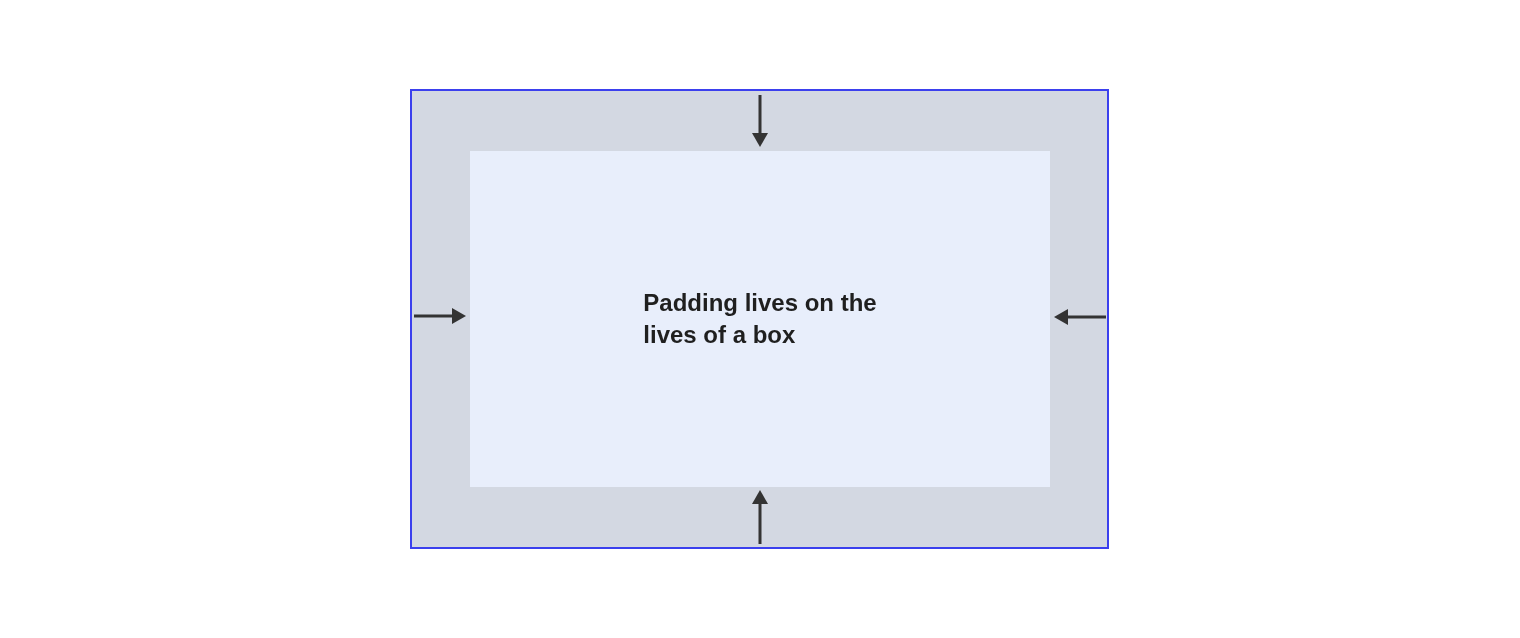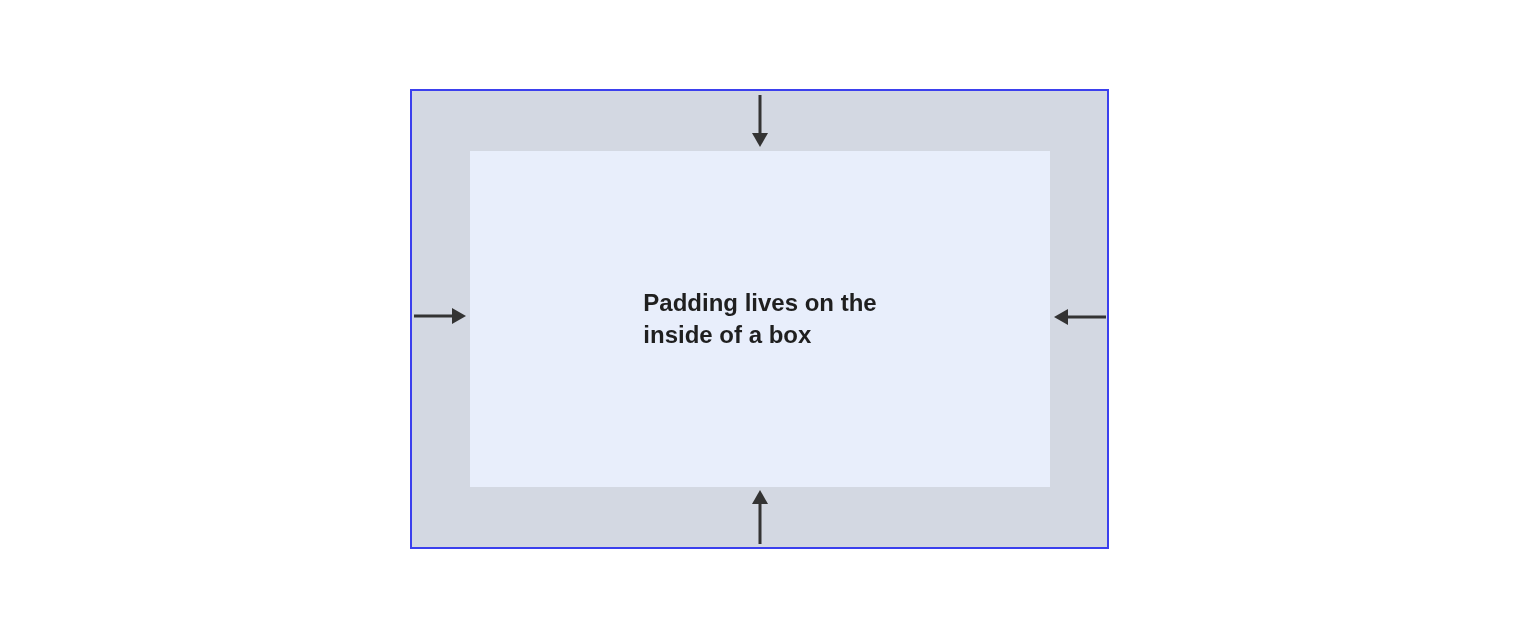--- a/index.html
+++ b/index.html
@@ -58,21 +58,21 @@
 </head>
 <body>
 
 <div class="stage">
 
   <div class="outer-box" style="background: rgb(211, 216, 226); border-color: rgb(59, 64, 238);">
 
     <div class="content-box" style="background: rgb(232, 238, 251);">
       <div class="content-label" style="color: rgb(31, 31, 31);">
         <span>Padding lives on the</span>
-        <span>inside of a box</span>
+        <span>lives of a box</span>
       </div>
     </div>
   </div>
 
   <svg class="arrow arrow-top" viewBox="0 0 20 54">
     <line x1="10" y1="0" x2="10" y2="40" style="stroke: rgb(51, 51, 51);"></line>
     <polygon points="2,38 18,38 10,52" style="fill: rgb(51, 51, 51);"></polygon>
   </svg>
 
   <svg class="arrow arrow-bottom" viewBox="0 0 20 56">

